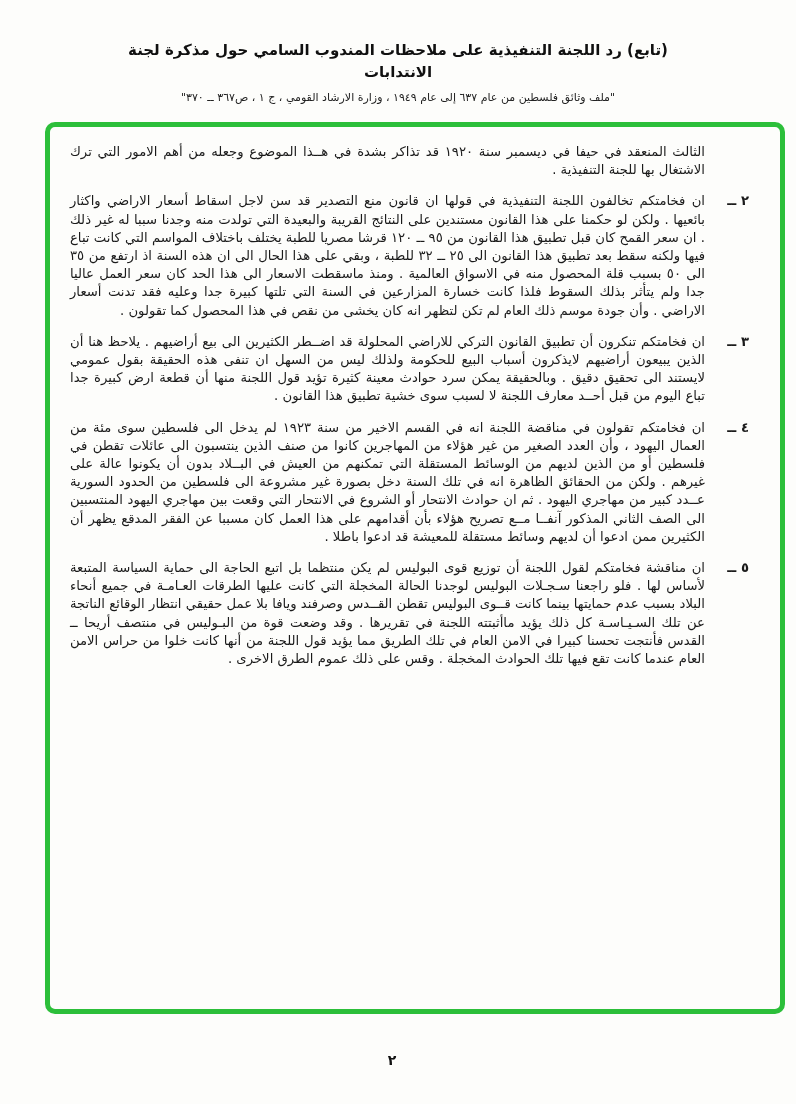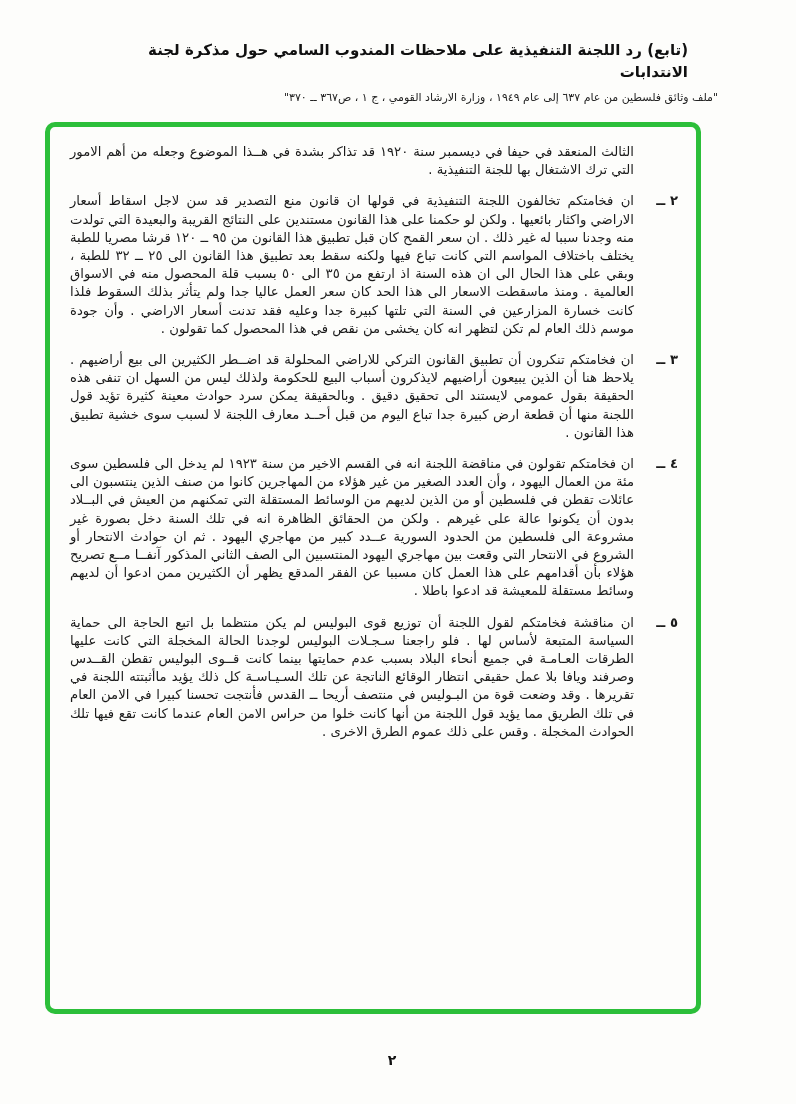--- a/index.html
+++ b/index.html
@@ -13,21 +13,21 @@
     height: 1104px;
     margin: 0 auto;
     background: #fdfdfb;
     overflow: hidden;
     font-family: "DejaVu Sans", sans-serif;
     color: #141414;
   }
   
   .doc-header {
     padding-top: 40px;
-    text-align: right;
+    text-align: center;
     direction: rtl;
   }
   .doc-title {
     margin: 0 auto;
     max-width: 580px;
     font-size: 15px;
     font-weight: bold;
     line-height: 1.45;
     color: #101010;
   }
@@ -36,27 +36,27 @@
     max-width: 640px;
     font-size: 11px;
     line-height: 1.3;
     color: #222;
   }
   
   .green-frame {
     position: absolute;
     left: 45px;
     top: 122px;
-    width: 656px;
+    width: 740px;
     height: 892px;
     box-sizing: border-box;
     border: 5px solid #2cbf3a;
     border-radius: 10px;
     background: #fdfdfb;
-    padding: 16px 18px 14px 20px;
+    padding: 16px 31px 14px 20px;
     overflow: hidden;
   }
   .paragraphs {
     direction: rtl;
     text-align: justify;
     font-size: 13.2px;
     line-height: 18.2px;
     color: #1a1a1a;
   }
   .para {

